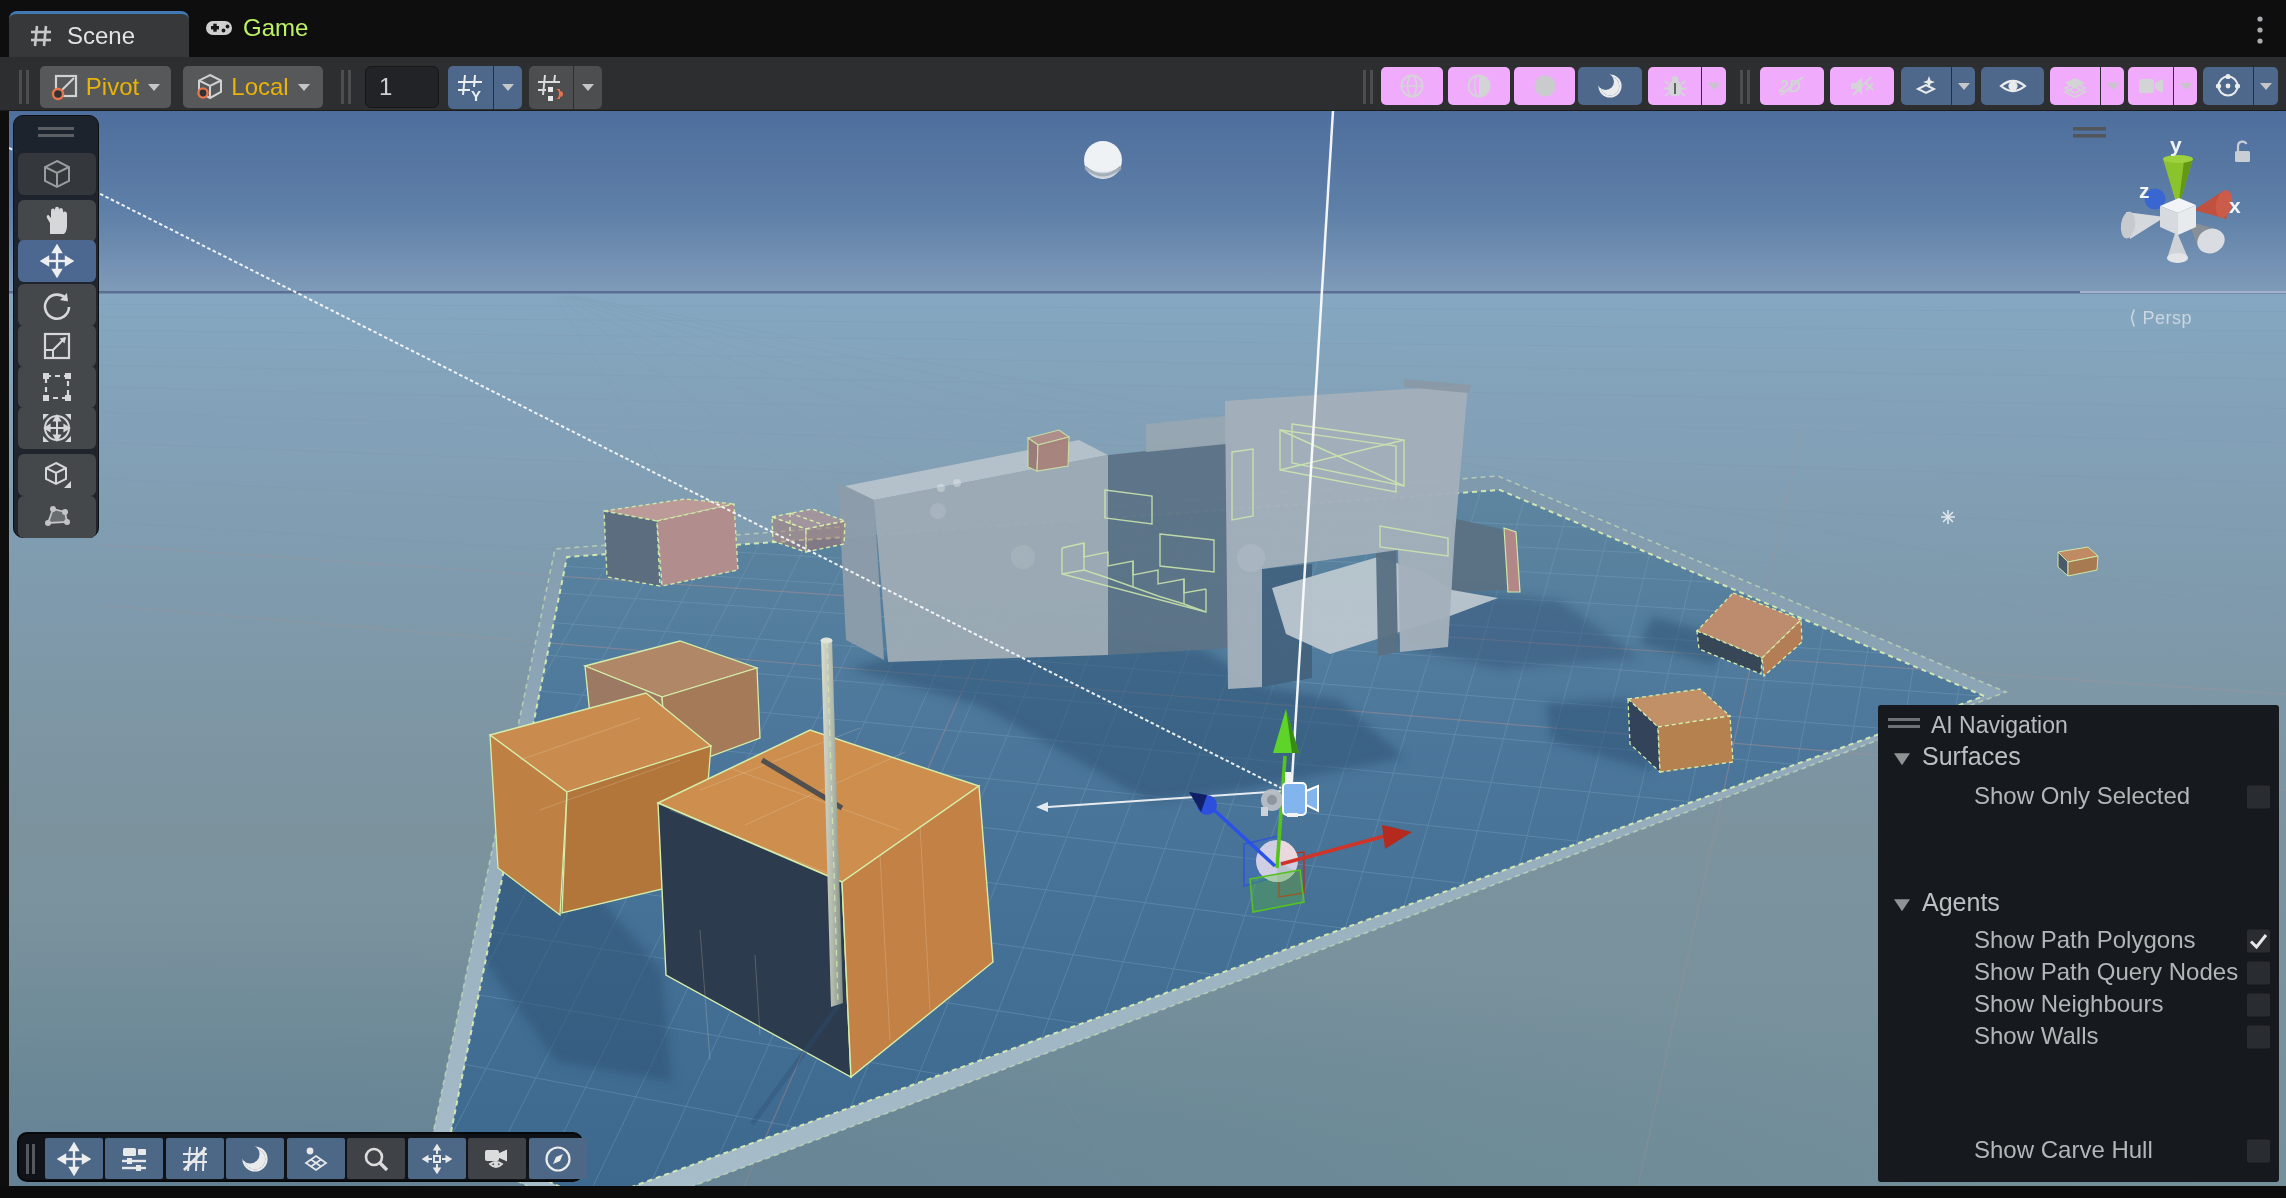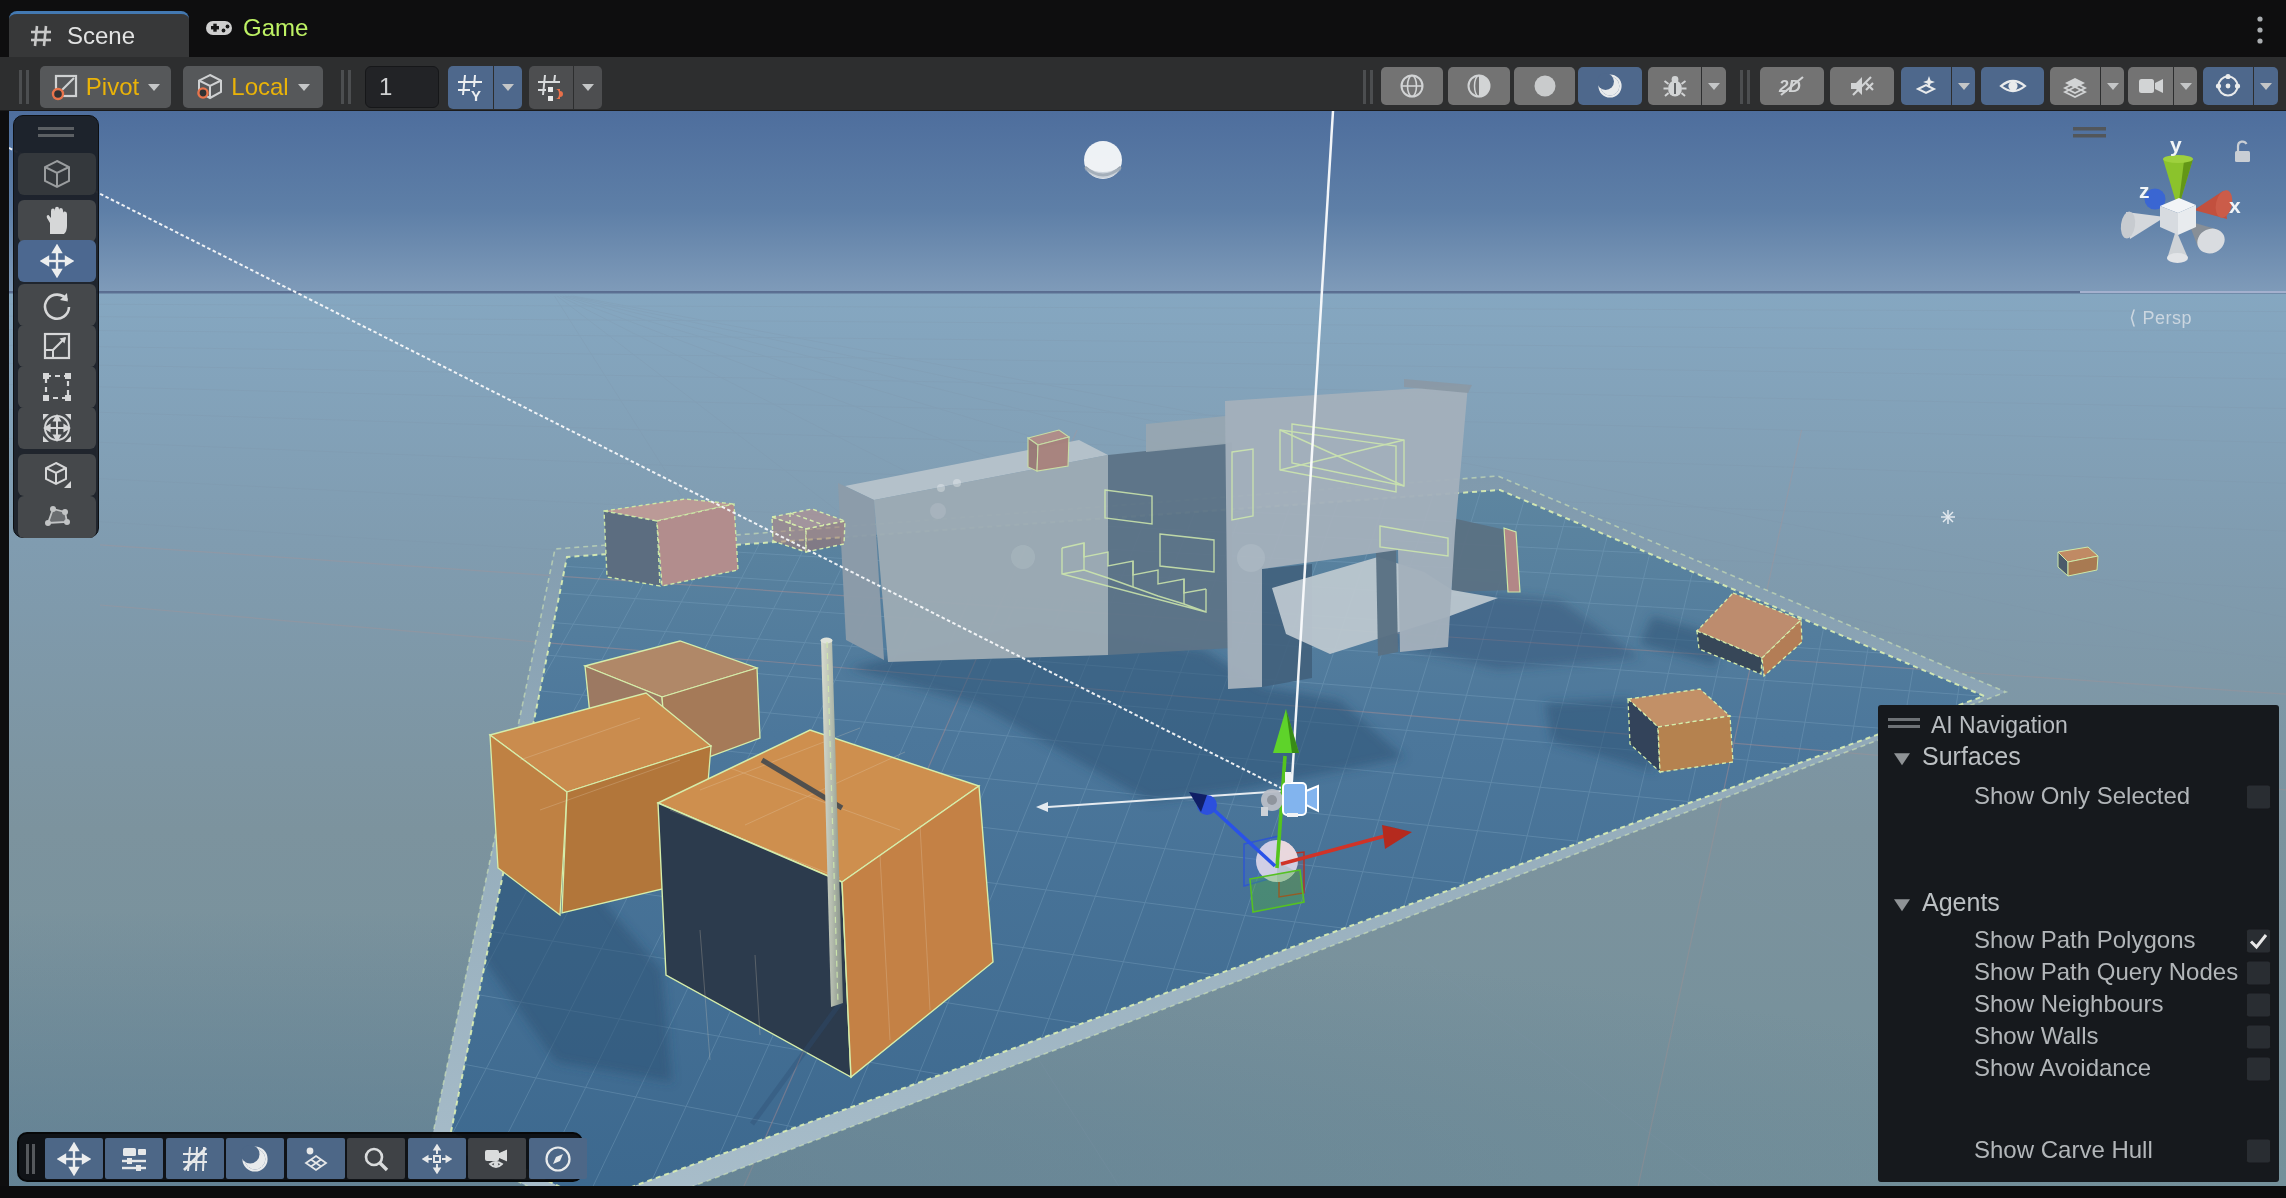--- a/index.html
+++ b/index.html
@@ -9,21 +9,21 @@
 #scenetab { position:absolute; left:9px; top:11px; width:180px; height:46px; background:#373839;
   border-top:3.5px solid #4379b2; border-radius:8px 8px 0 0; display:flex; align-items:center; padding-left:21px; }
 #scenetab span { color:#e2e3e3; font-size:24px; margin-left:15px; }
 #gametab { position:absolute; left:205px; top:14px; display:flex; align-items:center; }
 #gametab span { color:#bef264; font-size:24px; margin-left:10px; }
 #toolbar { position:absolute; left:0; top:57px; width:2286px; height:54px; background:#2d2e2f;
   border-bottom:1px solid #1b1b1b; }
 .tbtn { position:absolute; top:9px; height:42px; background:#56585a; border-radius:5px;
   display:flex; align-items:center; justify-content:center; color:#eab308; font-size:24px; }
 .handle2 { position:absolute; top:13px; width:3px; height:34px; background:#4c4e50; }
-.ibtn { position:absolute; top:10px; height:38px; background:#737373; display:flex; align-items:center; justify-content:center; }
+.ibtn { position:absolute; top:10px; height:38px; background:#f0abfc; display:flex; align-items:center; justify-content:center; }
 .ibtn.blue { background:#4e688c; }
 .rl { border-radius:5px 0 0 5px; }
 .rr { border-radius:0 5px 5px 0; }
 .rb { border-radius:5px; }
 #viewport { position:absolute; left:9px; top:111px; width:2277px; height:1075px; overflow:hidden; }
 #toolspanel { position:absolute; left:13px; top:115px; width:86px; height:423px; background:rgba(26,31,38,0.95);
   border:1px solid #0d0f12; border-radius:10px; }
 .tool { position:absolute; left:4px; width:78px; height:42px; background:#45484b; border-radius:6px;
   display:flex; align-items:center; justify-content:center; }
 #botbar { position:absolute; left:17px; top:1132px; width:566px; height:50px; background:rgba(13,15,18,0.96);
@@ -789,24 +789,20 @@
       <span class="cb"></span>
     </div>
   <div class="airow" style="top:285px;">
       <span class="aiitem">Show Neighbours</span>
       <span class="cb"></span>
     </div>
   <div class="airow" style="top:317px;">
       <span class="aiitem">Show Walls</span>
       <span class="cb"></span>
     </div>
-  <div class="airow" style="top:349px;">
-      <span class="aiitem">Show Avoidance</span>
-      <span class="cb"></span>
-    </div>
   <div class="airow" style="top:431px;">
       <span class="aiitem">Show Carve Hull</span>
       <span class="cb"></span>
     </div>
 </div>
 
 <svg class="abs" style="left:2060px; top:115px;" width="226" height="220" viewBox="2060 115 226 220">
   <rect x="2073" y="127" width="33" height="3.5" fill="#52565a"></rect>
   <rect x="2073" y="134" width="33" height="3.5" fill="#52565a"></rect>
 

